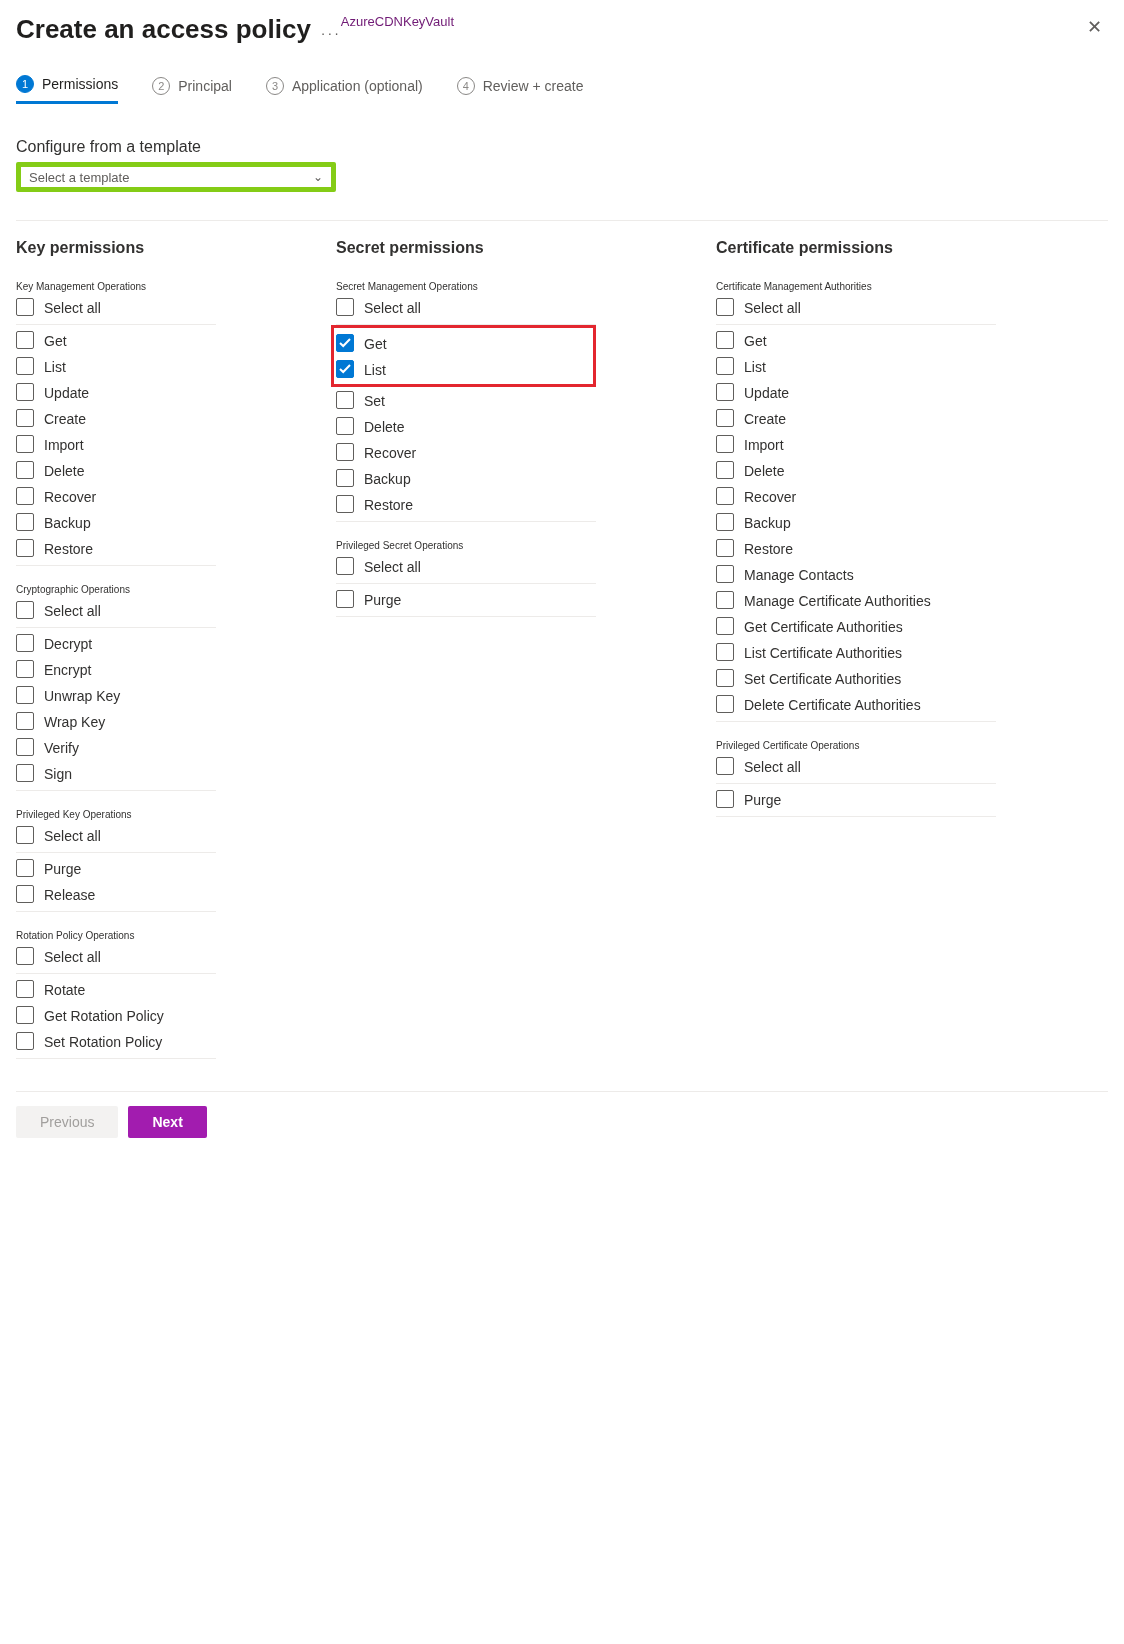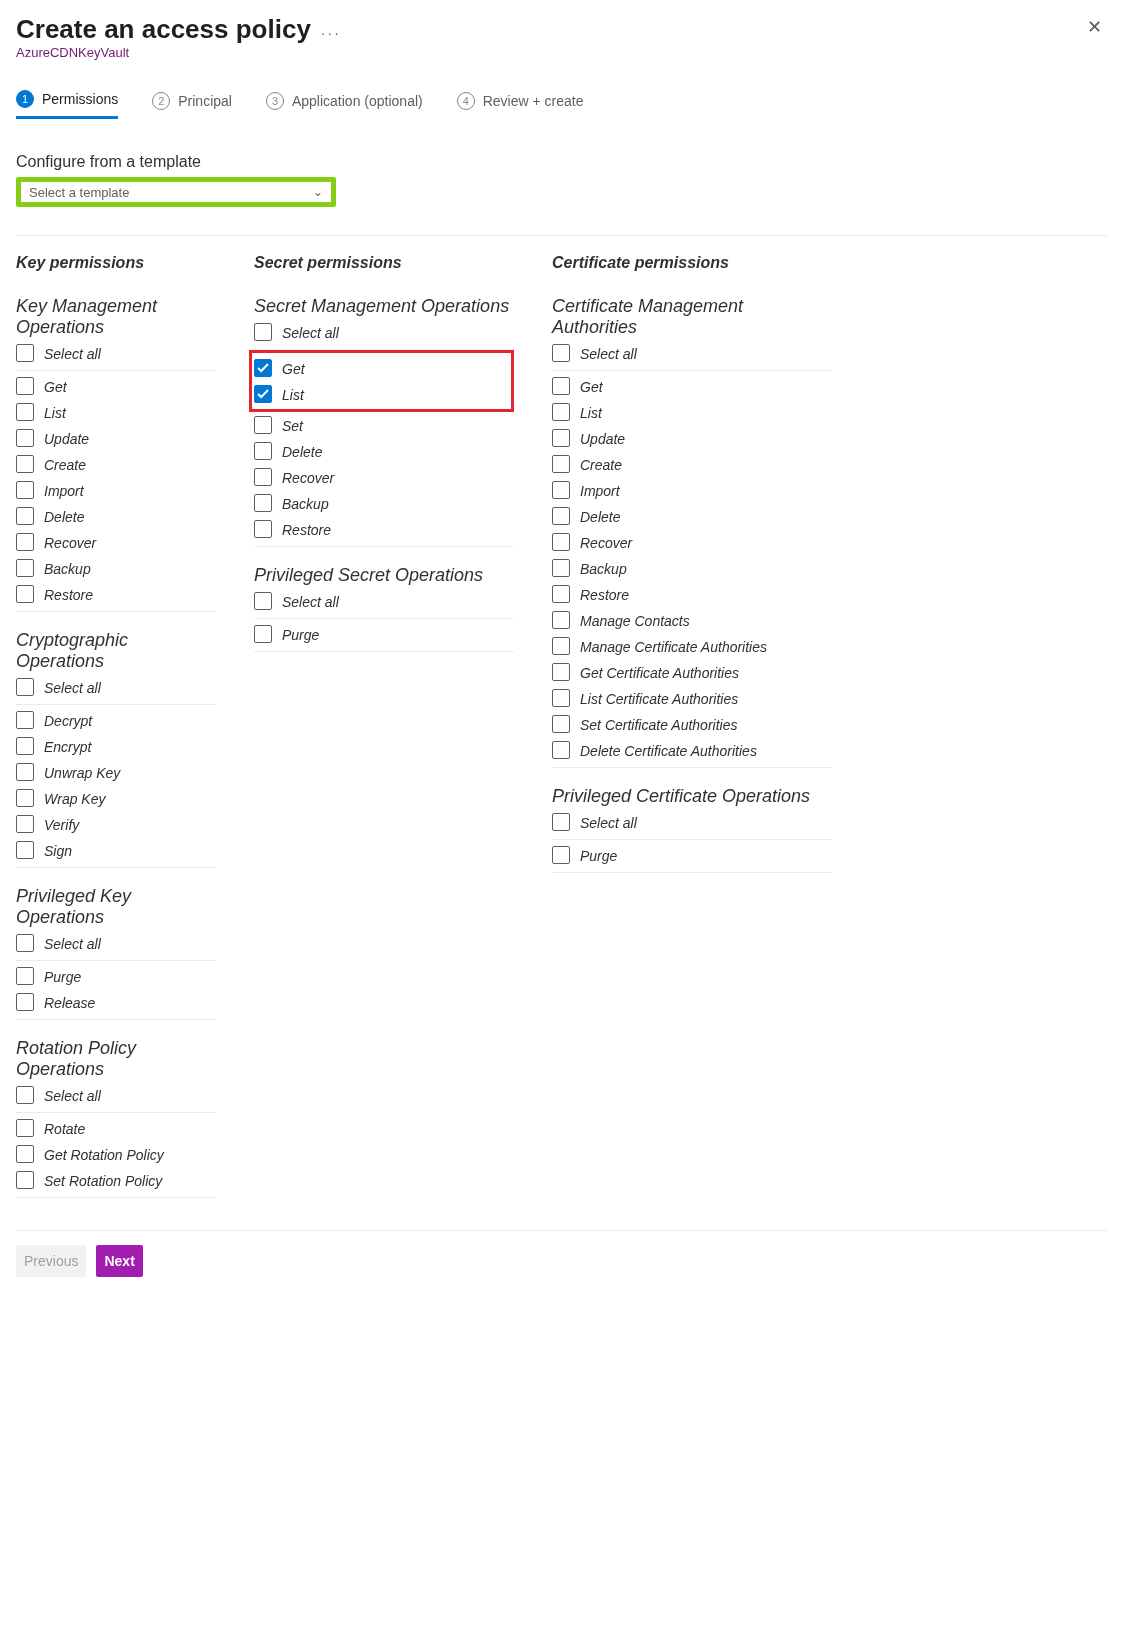--- a/index.html
+++ b/index.html
@@ -2,54 +2,54 @@
 <html><head>
 <meta charset="utf-8">
 <style>
   * { box-sizing: border-box; }
   body {
     margin: 0; padding: 14px 16px; background:#fff;
     font-family: "Segoe UI", Tahoma, Arial, sans-serif;
     font-size: 14px; color:#323130; width:1124px;
   }
   .header { display:flex; align-items:flex-start; justify-content:space-between; }
-  .title-block { display:flex; flex-direction:column; }
+  .title-block { display:flex; flex-direction:row; }
   .title-row { display:flex; align-items:baseline; gap:10px;}
   .title { font-size:26px; font-weight:600; color:#201f1e;}
   .ellipsis { font-size:14px; letter-spacing:2px; color:#605e5c; padding-bottom:4px;}
   .close { font-size:18px; color:#605e5c; cursor:pointer; padding:2px 6px;}
   .subtitle { font-size:13px; color:#701a75; margin-top:0px;}
   .stepper { display:flex; gap:34px; margin-top:30px; }
   .step { display:flex; align-items:center; gap:8px; font-size:14px; color:#605e5c; padding-bottom:8px; }
   .step .circle { width:18px; height:18px; border-radius:50%; border:1px solid #8a8886; display:flex; align-items:center; justify-content:center; font-size:11px; color:#8a8886;}
   .step.active .circle { background:#0078d4; border-color:#0078d4; color:#fff; }
   .step.active { color:#201f1e; border-bottom:3px solid #0078d4;}
   .template-label { margin-top:34px; font-size:16px;}
   .select { margin-top:6px; width:320px; height:30px; border:5px solid #84cc16; border-radius:2px;
     display:flex; align-items:center; justify-content:space-between; padding:0 8px; color:#605e5c;
     cursor:pointer; font-size:13px;}
   .select .chev { font-size:12px;}
   .divider { margin:28px 0 18px 0; border:none; border-top:1px solid #edebe9;}
-  .cols { display:flex; gap:38px; align-items:flex-start;font-style:italic;}
+  .cols { display:flex; gap:120px; align-items:flex-start;}
   .col { width:260px; }
   .col.key { width:200px;}
   .col.cert { width:280px;}
   .col-title { font-size:16px; font-weight:700; margin-bottom:24px;}
-  .group-title { font-size:18px; color:#323130; margin-top:18px; margin-bottom:2px;}
+  .group-title { font-size:10px; color:#323130; margin-top:18px; margin-bottom:2px;}
   .group { }
   .group hr { border:none; border-top:1px solid #edebe9; margin:4px 0 2px 0;}
   .item { display:flex; align-items:flex-end; gap:10px; padding:4px 0; font-size:14px;}
   .cb { width:18px; height:18px; border:1px solid #605e5c; border-radius:2px; background:#fff;
     display:flex; align-items:center; justify-content:center; cursor:pointer; flex-shrink:0;}
   .cb.checked { background:#0078d4; border-color:#0078d4; }
   .cb.checked svg { display:block;}
   .cb svg { display:none; width:12px; height:12px;}
   .highlight-box { border:3px solid #e3262f; padding:2px 64px 2px 2px; margin-left:-5px; margin-top:-2px;}
   .footer { position:relative; margin-top:30px; padding-top:14px; border-top:1px solid #edebe9; display:flex; gap:10px;}
-  .btn { height:32px; padding:0 8px; font-size:14px; border-radius:2px; border:none; cursor:pointer;}
+  .btn { height:32px; padding:0 24px; font-size:14px; border-radius:2px; border:none; cursor:pointer;}
   .btn-prev { background:#f3f2f1; color:#a19f9d;}
   .btn-next { background:#a21caf; color:#fff; font-weight:600;}
 </style>
 </head>
 <body>
 
 <div class="header">
   <div class="title-block">
     <div class="title-row">
       <span class="title">Create an access policy</span>

